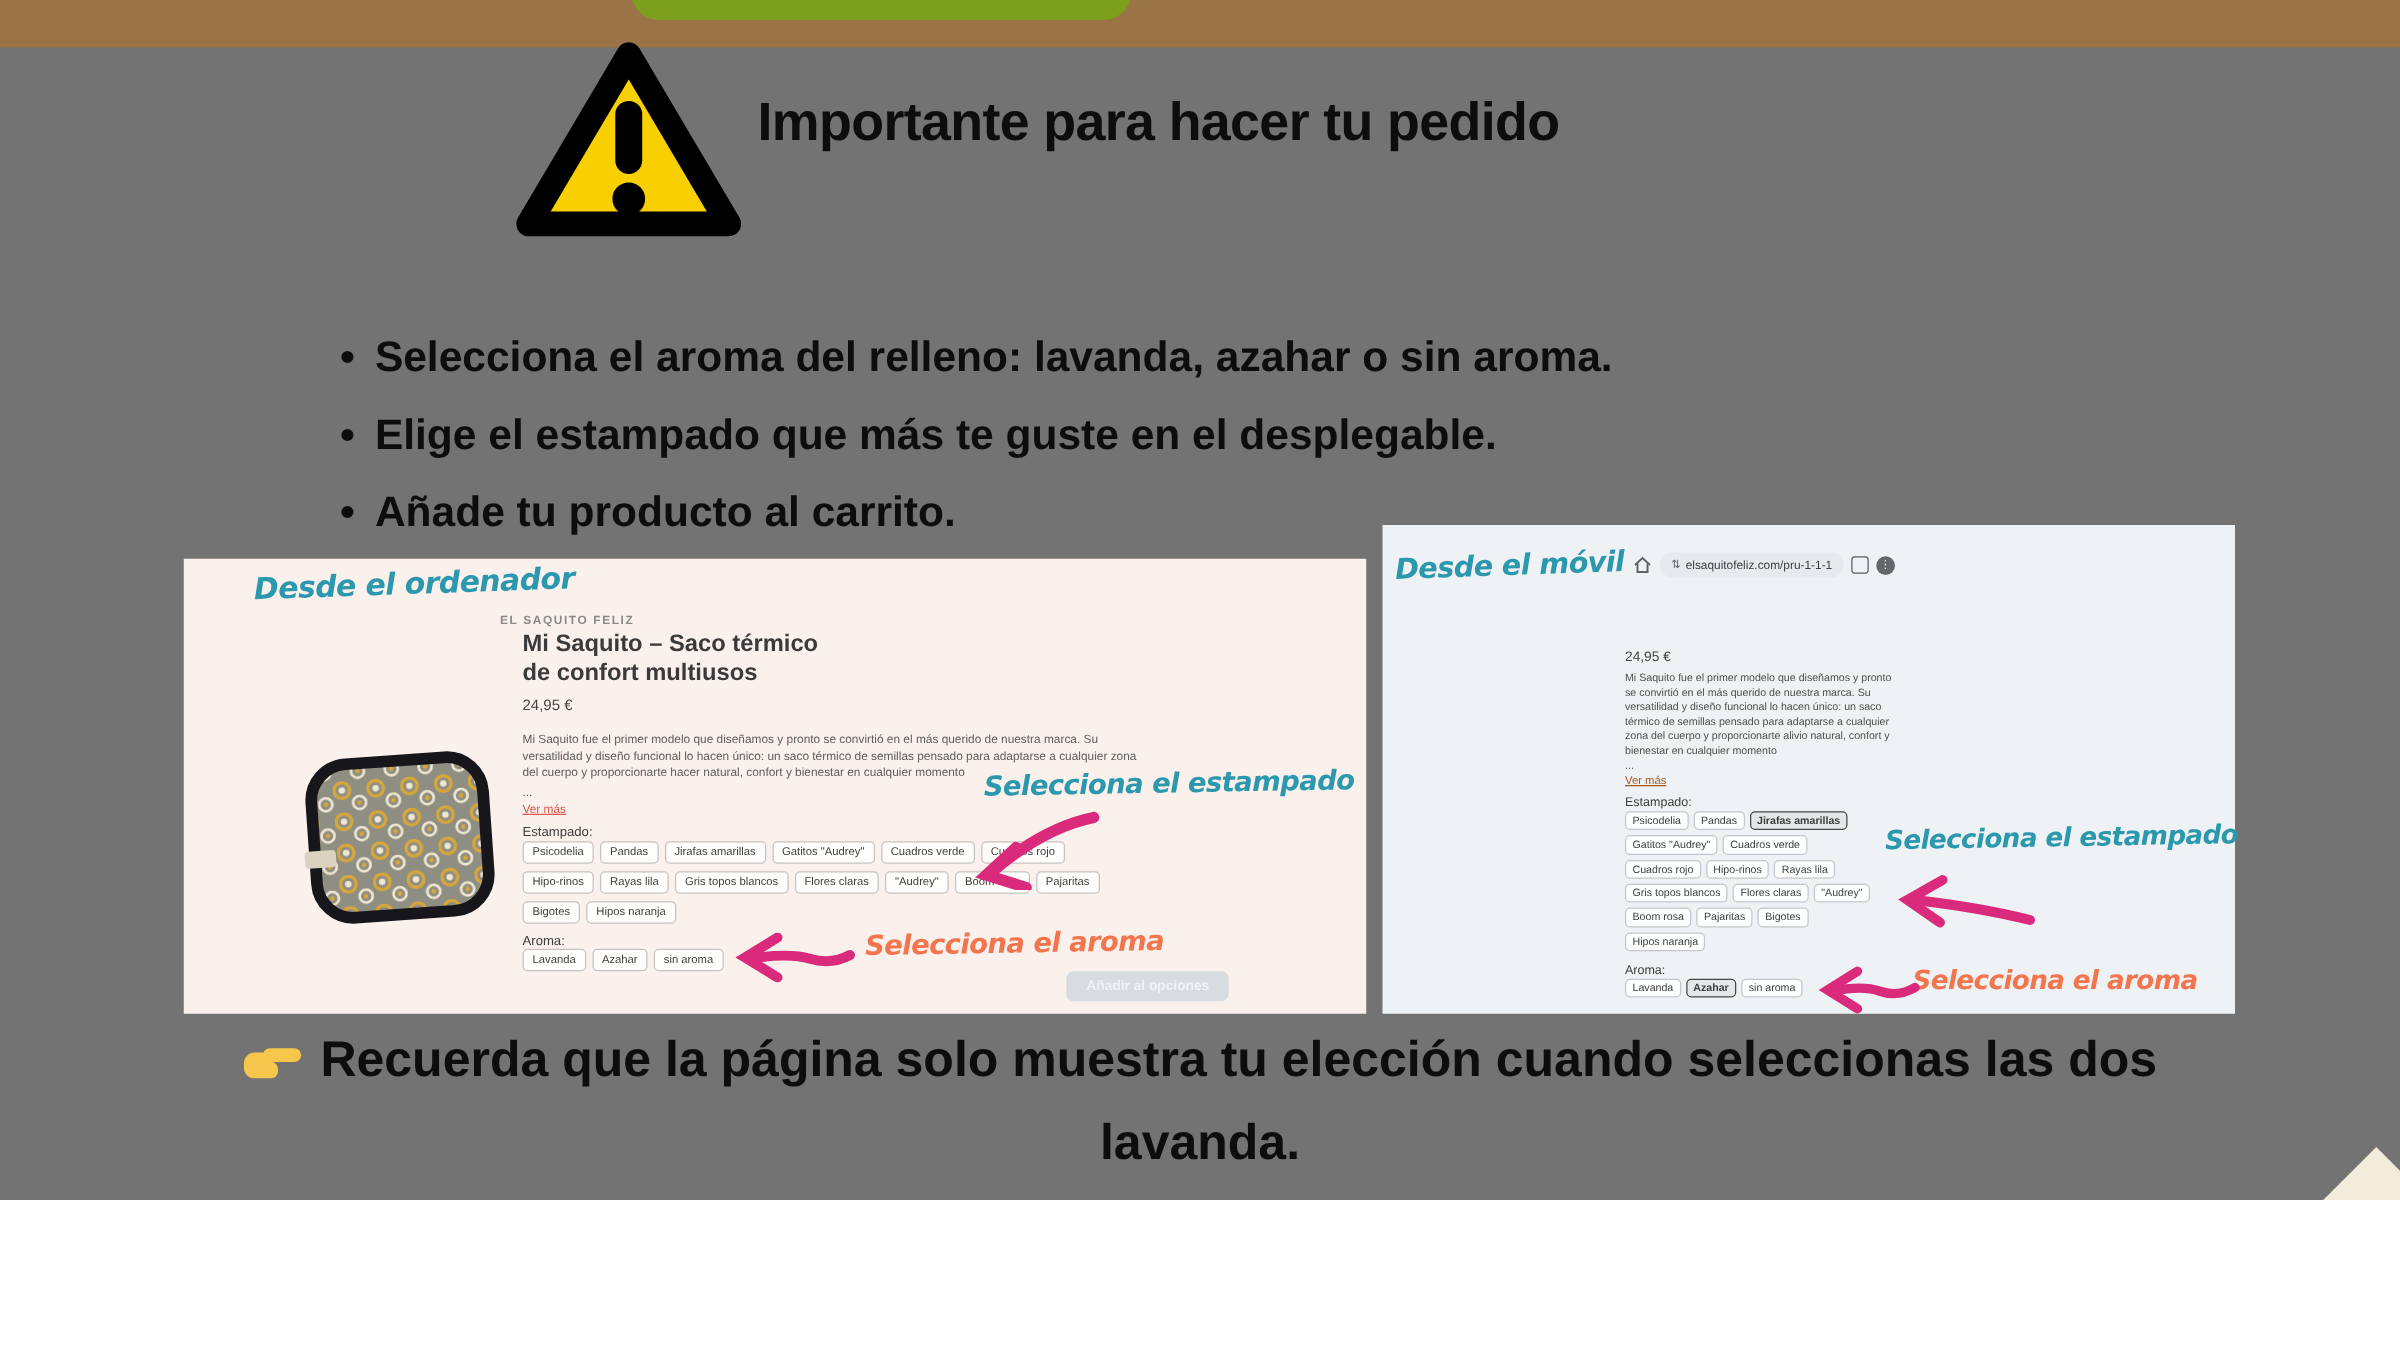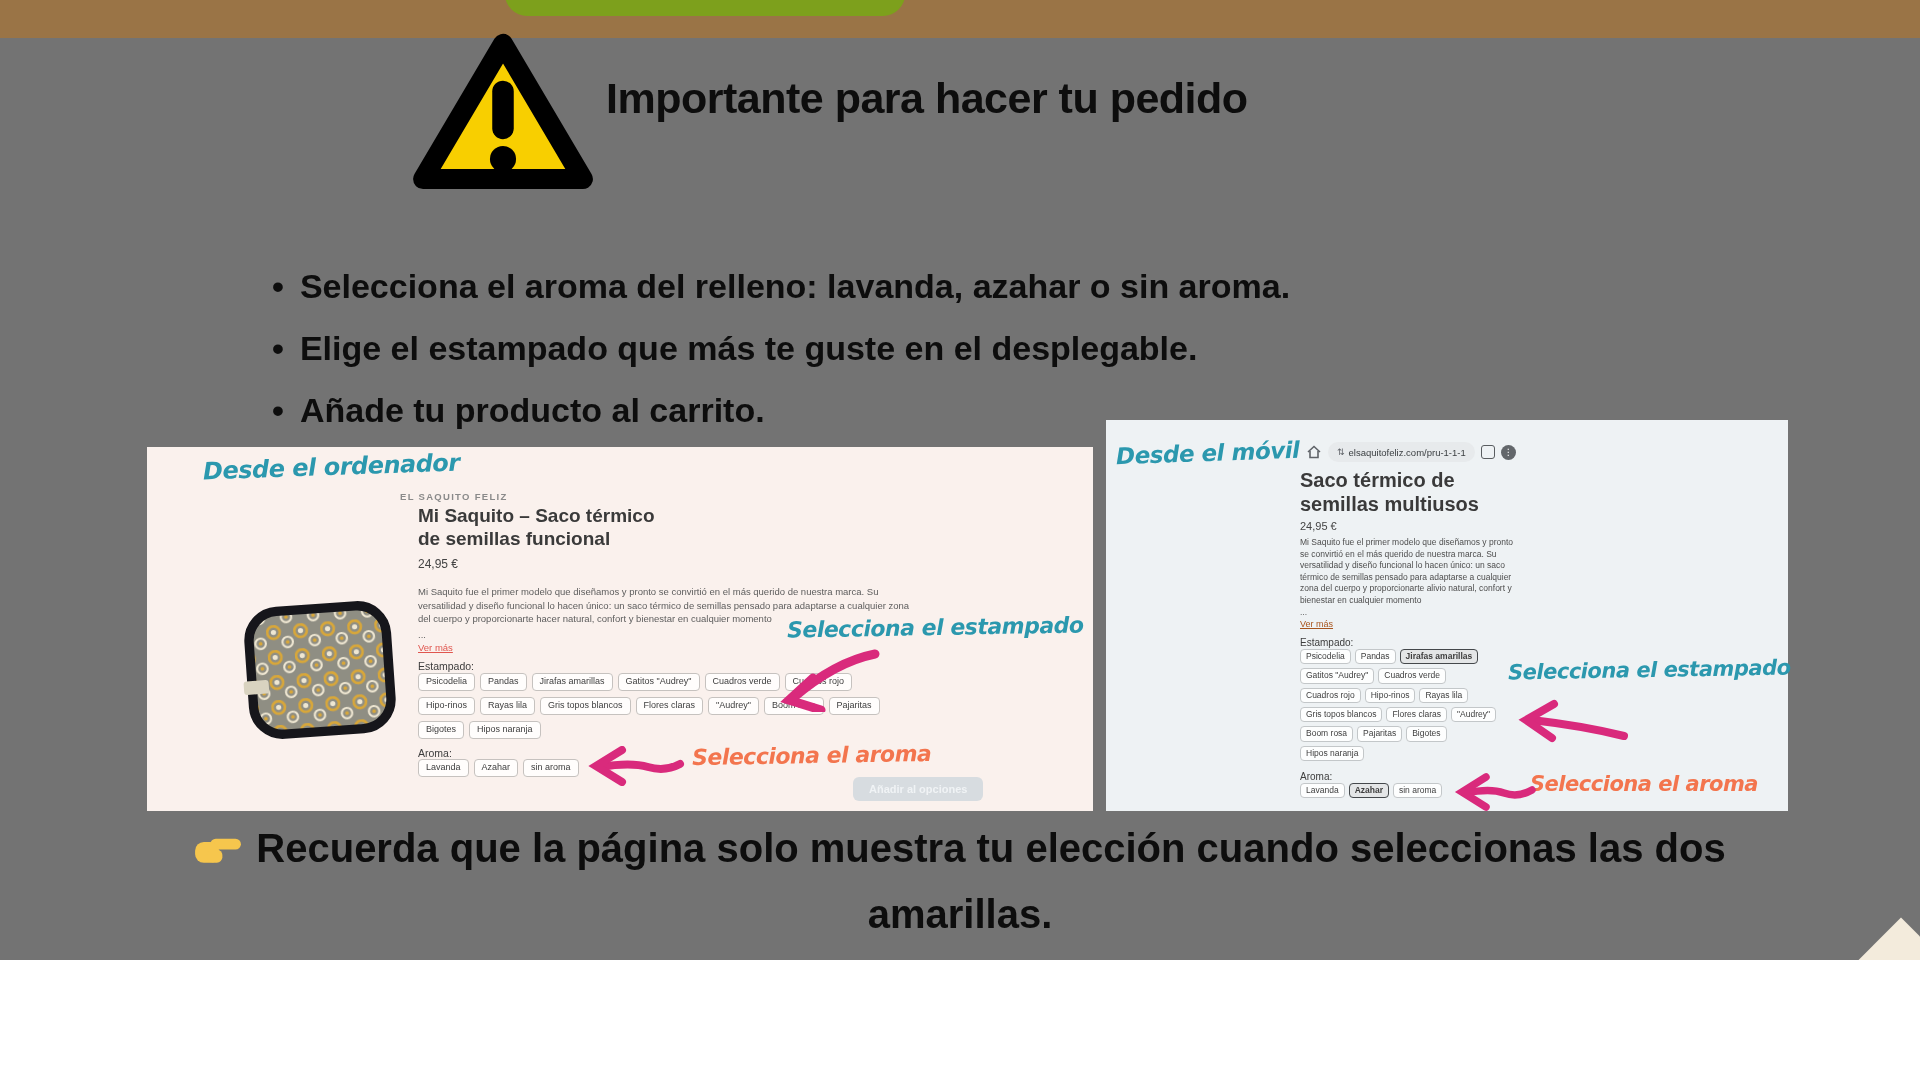--- a/index.html
+++ b/index.html
@@ -98,21 +98,21 @@
           </pattern>
         </defs>
         <rect x="9" y="11" width="132" height="118" rx="28" fill="url(#rings)" stroke="#16161b" stroke-width="9"></rect>
         <rect x="1" y="76" width="24" height="13" rx="3" fill="#d9d3c0"></rect>
       </svg>
     </div>
 
     <div class="abs brand" style="left:253px;top:44px;">EL SAQUITO FELIZ</div>
     <div class="abs ptitle" style="left:271px;top:57px;">
       <div>Mi Saquito – Saco térmico</div>
-      <div>de semillas funcional</div>
+      <div>de confort multiusos</div>
     </div>
     <div class="abs price" style="left:271px;top:110px;">24,95 €</div>
 
     <div class="abs desc" style="left:271px;top:138px;">
 
     <div>Mi Saquito fue el primer modelo que diseñamos y pronto se convirtió en el más querido de nuestra marca. Su</div>
         <div>versatilidad y diseño funcional lo hacen único: un saco térmico de semillas pensado para adaptarse a cualquier zona</div>
         <div>del cuerpo y proporcionarte hacer natural, confort y bienestar en cualquier momento</div>
       </div>
     <div class="abs ellip" style="left:271px;top:182px;">...</div>
@@ -183,24 +183,20 @@
         </svg>
       </span>
       <span class="pill">
         <span class="glyph">⇅</span>
         <span class="url">elsaquitofeliz.com/pru-1-1-1</span>
       </span>
       <span class="tabsq"></span>
       <span class="kebab">⋮</span>
     </div>
 
-    <div class="abs ptitle" style="left:194px;top:48px;font-size:20px;line-height:24px;">
-      <div>Saco térmico de</div>
-      <div>semillas multiusos</div>
-    </div>
     <div class="abs price" style="left:194px;top:100px;font-size:11px;">24,95 €</div>
 
     <div class="abs desc-m" style="left:194px;top:117px;">
 
     <div>Mi Saquito fue el primer modelo que diseñamos y pronto</div>
         <div>se convirtió en el más querido de nuestra marca. Su</div>
         <div>versatilidad y diseño funcional lo hacen único: un saco</div>
         <div>térmico de semillas pensado para adaptarse a cualquier</div>
         <div>zona del cuerpo y proporcionarte alivio natural, confort y</div>
         <div>bienestar en cualquier momento</div>
@@ -274,17 +270,17 @@
       <svg viewBox="0 0 44 32" width="48" height="35">
         <g fill="#f6c64d">
           <rect x="15" y="7" width="28" height="10" rx="5"></rect>
           <rect x="1" y="10" width="22" height="19" rx="8"></rect>
           <rect x="12" y="17" width="14" height="12" rx="5"></rect>
         </g>
       </svg>
     </span>
     <span class="txt">Recuerda que la página solo muestra tu elección cuando seleccionas las dos</span>
   </div>
-  <div class="footer-2">amarillas.</div>
+  <div class="footer-2">lavanda.</div>
 
   <div class="bar-bottom"></div>
   <div class="diamond"></div>
 </div>
 
 </body></html>

